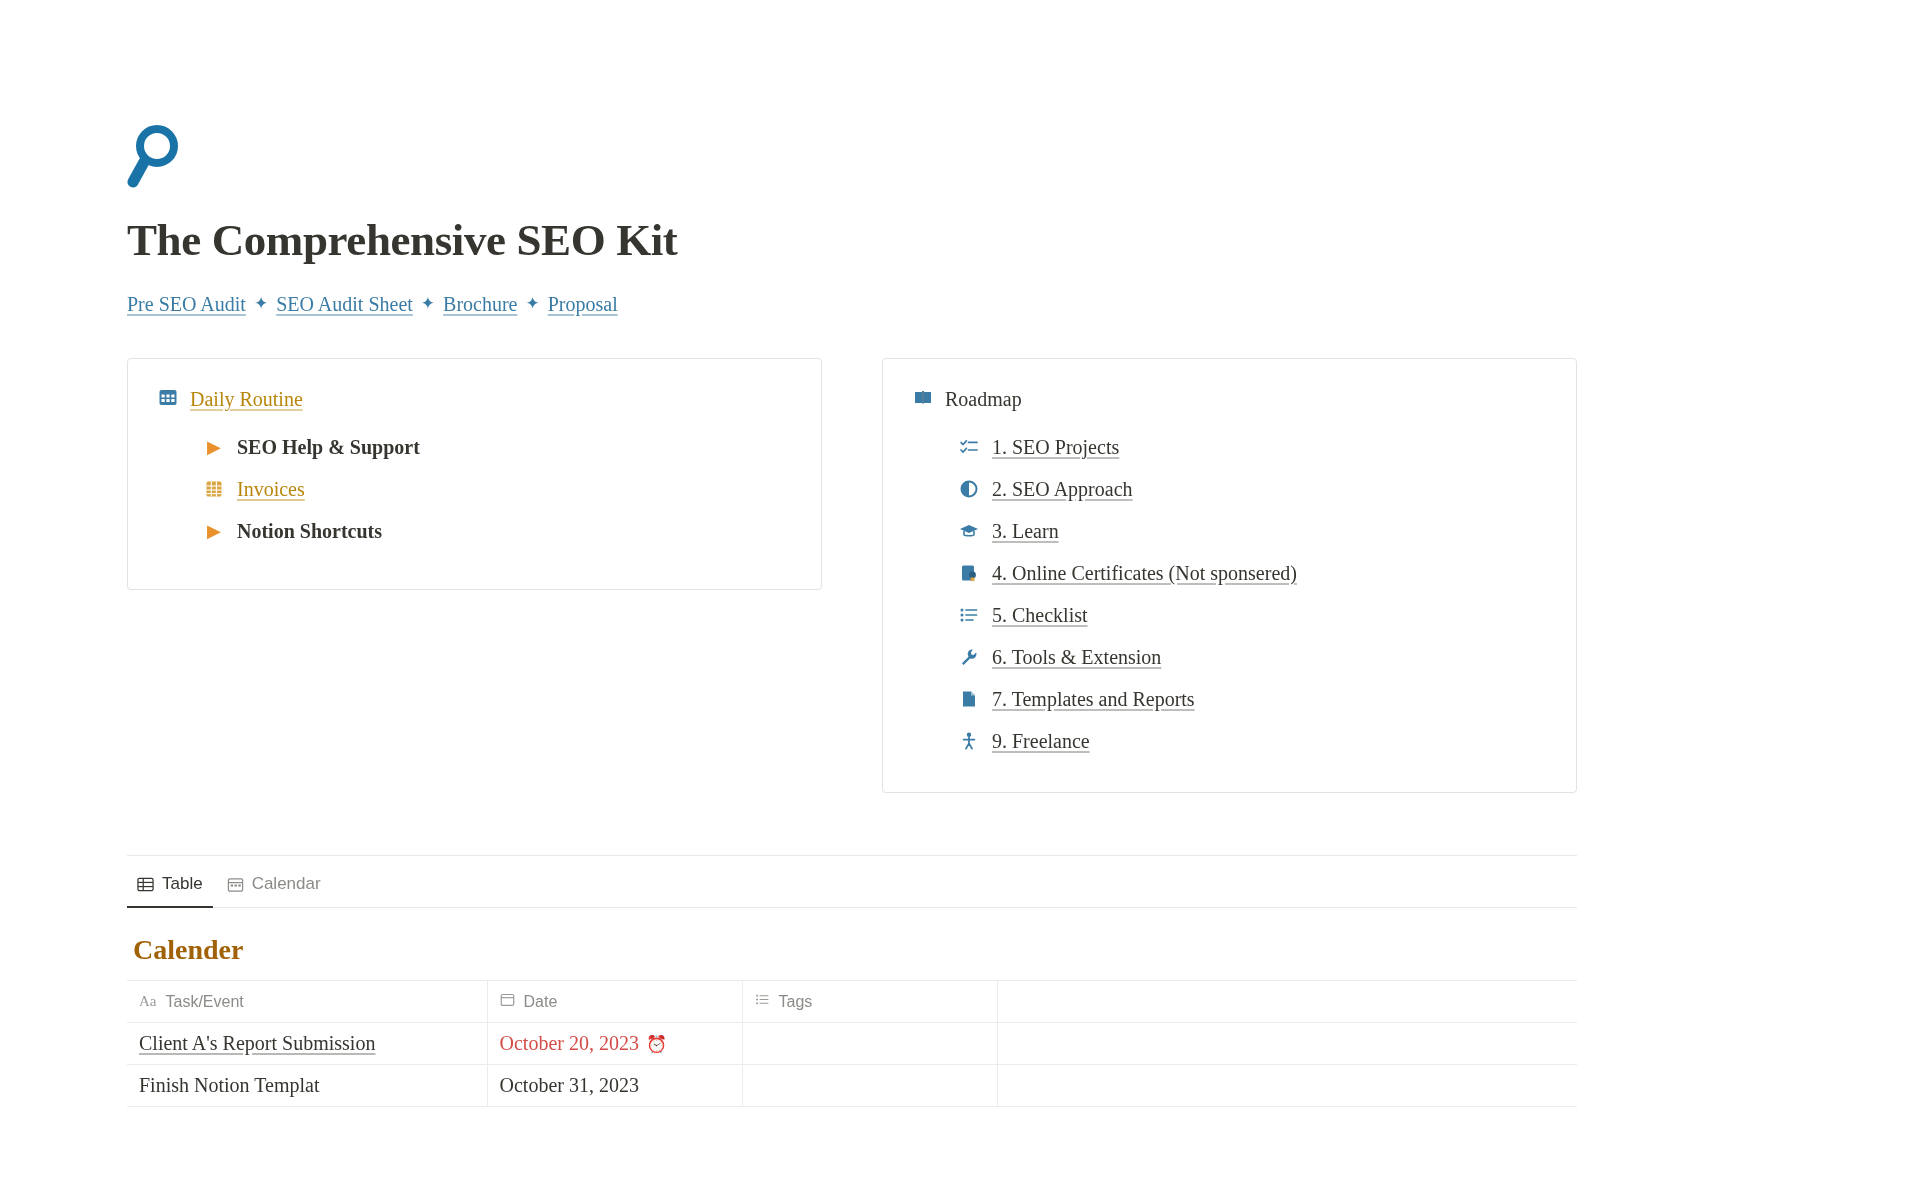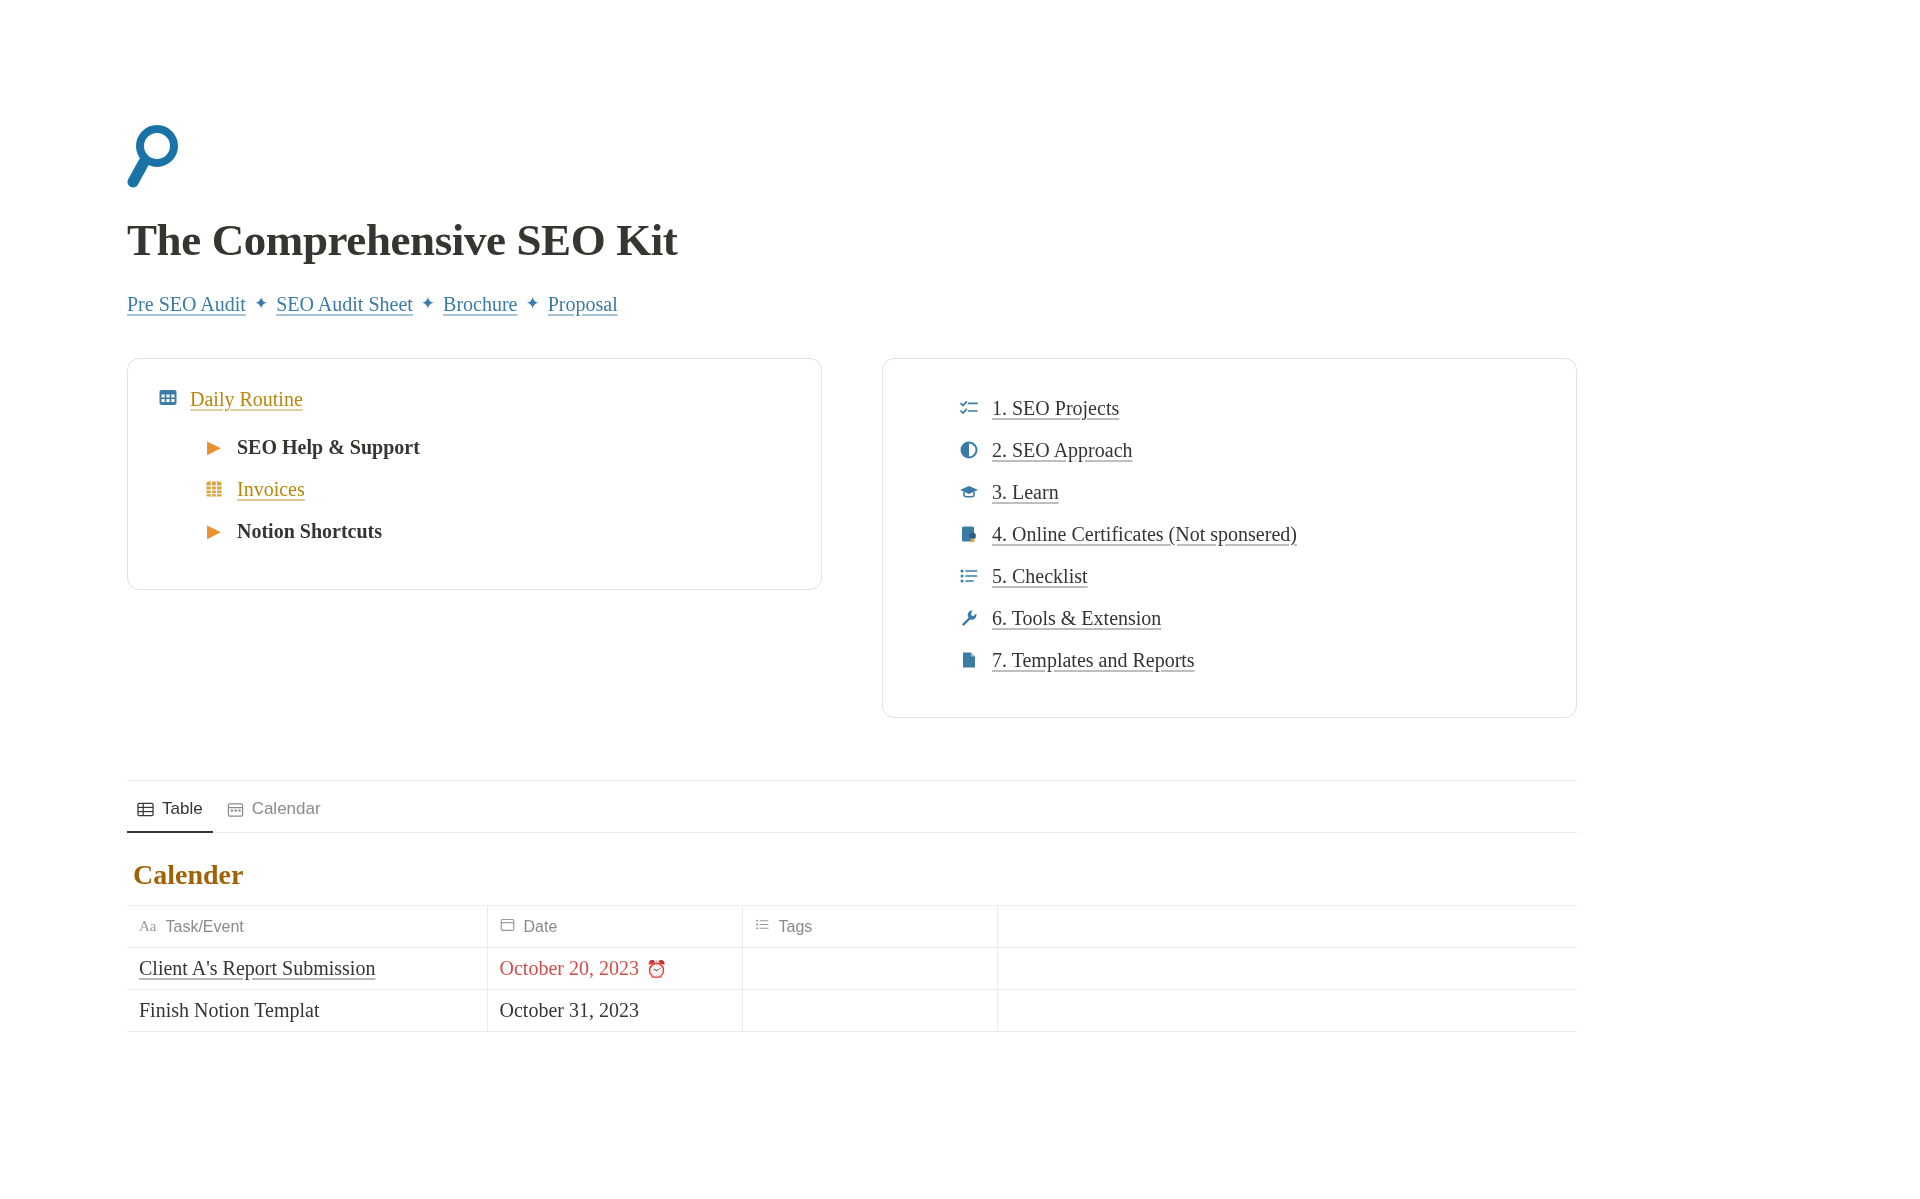--- a/index.html
+++ b/index.html
@@ -66,21 +66,21 @@
   
   .columns {
     display: flex;
     gap: 60px;
     align-items: flex-start;
   }
   .col { flex: 1; min-width: 0; }
 
   .callout {
     border: 1px solid #e3e2e0;
-    border-radius: 12px;
+    border-radius: 4px;
     padding: 28px 30px 30px 30px;
     background: #ffffff;
   }
   .callout-head {
     display: flex;
     align-items: center;
     gap: 12px;
     font-size: 20px;
     margin-bottom: 14px;
   }
@@ -289,20 +289,30 @@
             <span class="ico toggle-tri">▶</span>
             <span class="txt-bold">Notion Shortcuts</span>
           </div>
 
         </div>
       </div>
 
       <div class="col">
         <div class="callout right">
 
+          <div class="callout-head">
+            <span class="ico">
+              <svg width="20" height="20" viewBox="0 0 20 20" xmlns="http://www.w3.org/2000/svg">
+                <path d="M2 5 h7 v11 h-7 z" fill="#3a7ca5"></path>
+                <path d="M11 5 h7 v11 h-7 z" fill="#3a7ca5"></path>
+                <rect x="9.2" y="4" width="1.6" height="12.5" fill="#2a5f80"></rect>
+              </svg>
+            </span>
+            <span class="label-plain">Roadmap</span>
+          </div>
 
           <div class="entry">
             <span class="ico">
               <svg width="20" height="20" viewBox="0 0 20 20" xmlns="http://www.w3.org/2000/svg">
                 <path d="M2 5.5 l2 2 l3.4-3.6" fill="none" stroke="#3a7ca5" stroke-width="1.7" stroke-linecap="round"></path>
                 <path d="M2 13 l2 2 l3.4-3.6" fill="none" stroke="#3a7ca5" stroke-width="1.7" stroke-linecap="round"></path>
                 <line x1="9.5" y1="5.4" x2="18" y2="5.4" stroke="#3a7ca5" stroke-width="1.7" stroke-linecap="round"></line>
                 <line x1="9.5" y1="13" x2="18" y2="13" stroke="#3a7ca5" stroke-width="1.7" stroke-linecap="round"></line>
               </svg>
             </span>
@@ -371,20 +381,29 @@
             <span class="ico">
               <svg width="20" height="20" viewBox="0 0 20 20" xmlns="http://www.w3.org/2000/svg">
                 <path d="M4 2.5 h8 l4 4 v11 h-12 z" fill="#3a7ca5"></path>
                 <path d="M12 2.5 v4 h4 z" fill="#9cc3da"></path>
               </svg>
             </span>
             <span class="txt-link-dark">7. Templates and Reports</span>
           </div>
 
 
+          <div class="entry">
+            <span class="ico">
+              <svg width="20" height="20" viewBox="0 0 20 20" xmlns="http://www.w3.org/2000/svg">
+                <circle cx="10" cy="3.8" r="2.2" fill="#3a7ca5"></circle>
+                <path d="M10 6.4 v6 M10 12.4 l-3 5.2 M10 12.4 l3 5.2 M4.6 8.6 h10.8" stroke="#3a7ca5" stroke-width="1.8" stroke-linecap="round" fill="none"></path>
+              </svg>
+            </span>
+            <span class="txt-link-dark">9. Freelance</span>
+          </div>
 
         </div>
       </div>
     </div>
 
     <div class="db-wrap">
 
       <div class="db-tabs">
         <div class="db-tab active">
           <span class="tab-ico">

